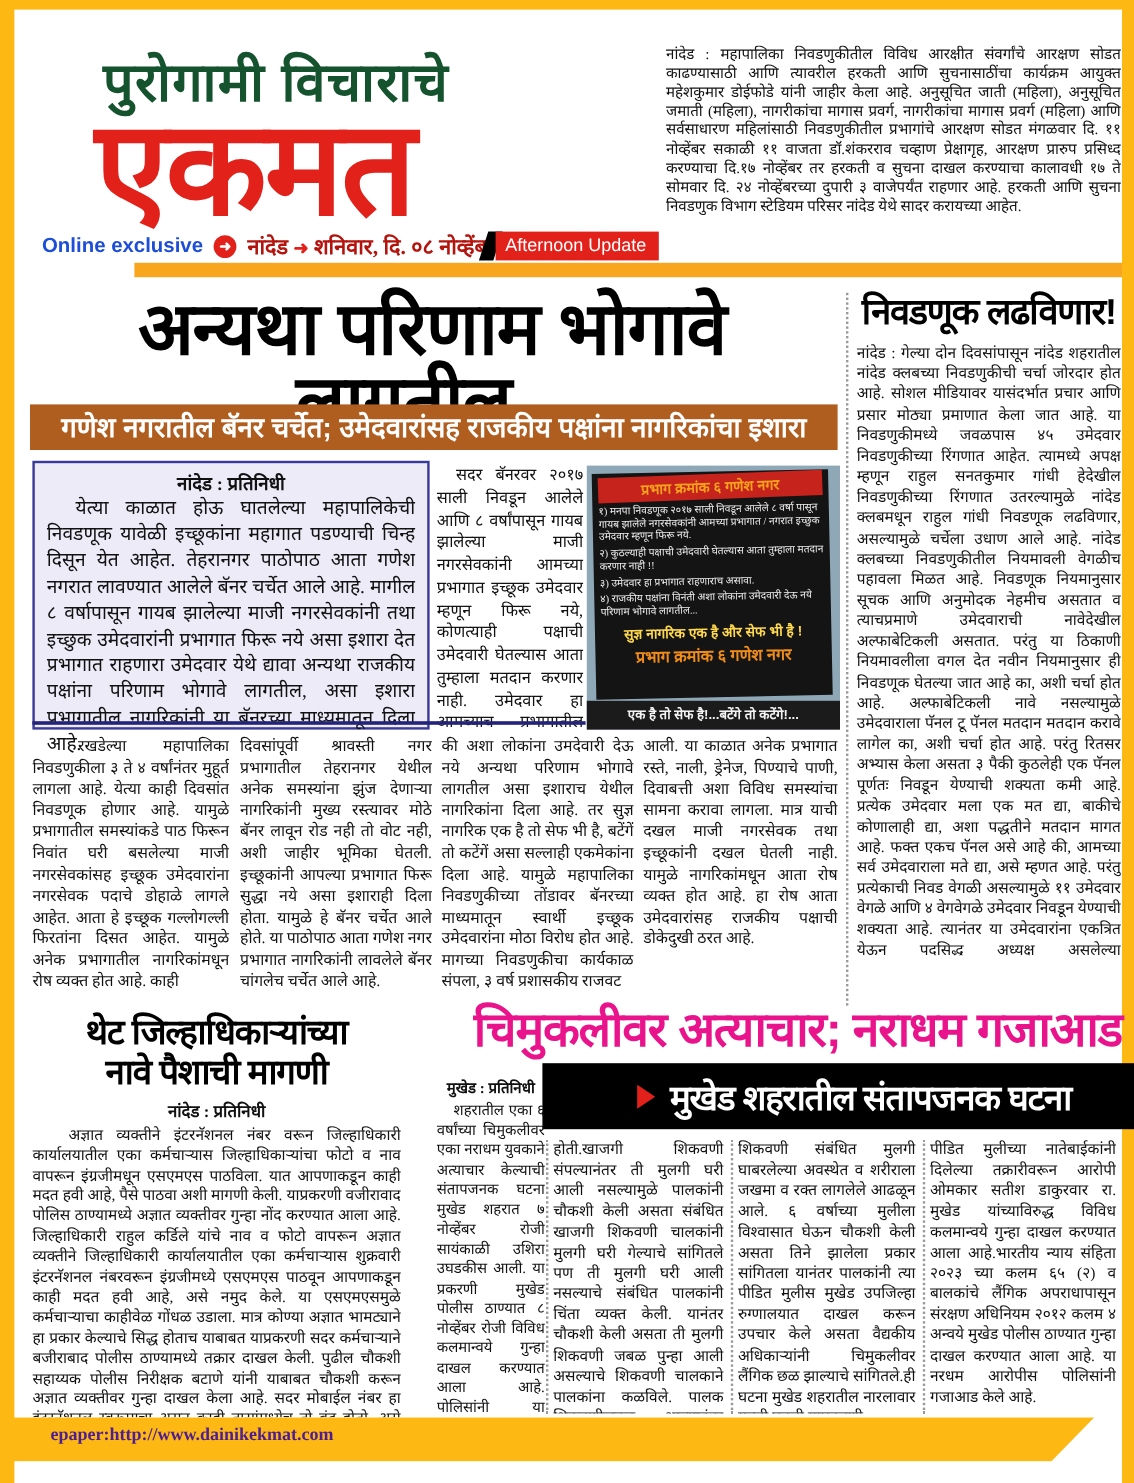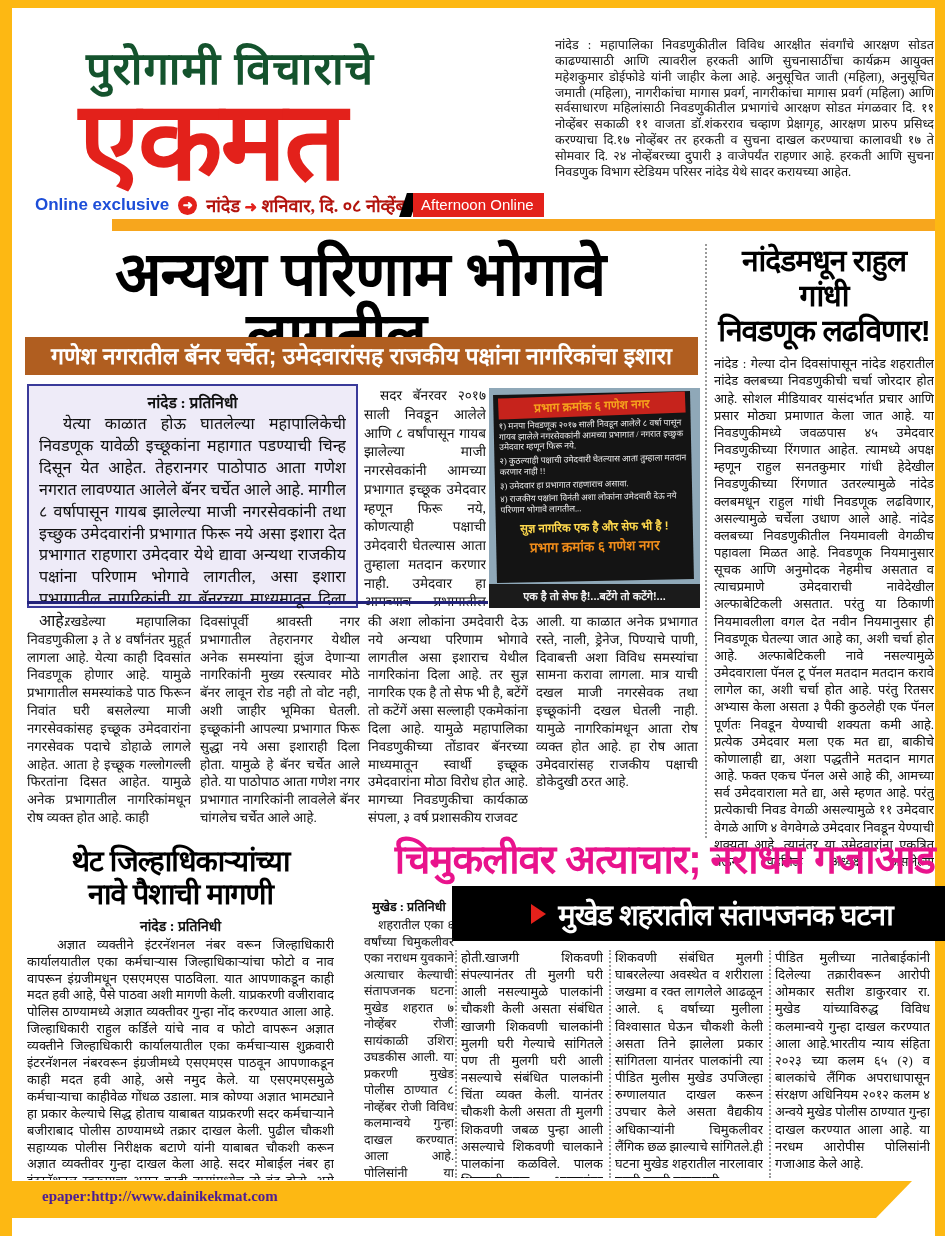--- a/index.html
+++ b/index.html
@@ -128,21 +128,21 @@
   <div class="abs online-row">
     <span class="online-ex">Online exclusive</span>
     <span class="circle-arrow">➜</span>
     <span class="dateline-top">
       <span>नांदेड</span>
       <span class="mini-arrow">➜</span>
       <span>शनिवार, दि. ०८ नोव्हेंबर २०२५</span>
     </span>
   </div>
   <div class="abs badge-accent"></div>
-  <div class="abs badge">Afternoon Online</div>
+  <div class="abs badge">Afternoon Update</div>
 
   <div class="abs tr-art">
     <div class="tr-body justify hide-ovf">नांदेड : महापालिका निवडणुकीतील विविध आरक्षीत संवर्गांचे आरक्षण सोडत काढण्यासाठी आणि त्यावरील हरकती आणि सुचनासाठींचा कार्यक्रम आयुक्त महेशकुमार डोईफोडे यांनी जाहीर केला आहे. अनुसूचित जाती (महिला), अनुसूचित जमाती (महिला), नागरीकांचा मागास प्रवर्ग, नागरीकांचा मागास प्रवर्ग (महिला) आणि सर्वसाधारण महिलांसाठी निवडणुकीतील प्रभागांचे आरक्षण सोडत मंगळवार दि. ११ नोव्हेंबर सकाळी ११ वाजता डॉ.शंकरराव चव्हाण प्रेक्षागृह, आरक्षण प्रारुप प्रसिध्द करण्याचा दि.१७ नोव्हेंबर तर हरकती व सुचना दाखल करण्याचा कालावधी १७ ते सोमवार दि. २४ नोव्हेंबरच्या दुपारी ३ वाजेपर्यंत राहणार आहे. हरकती आणि सुचना निवडणुक विभाग स्टेडियम परिसर नांदेड येथे सादर करायच्या आहेत.</div>
   </div>
 
   <div class="abs orange-rule"></div>
 
   <div class="abs lead-head">अन्यथा परिणाम भोगावे लागतील...</div>
   <div class="abs lead-sub">गणेश नगरातील बॅनर चर्चेत; उमेदवारांसह राजकीय पक्षांना नागरिकांचा इशारा</div>
 
@@ -170,21 +170,20 @@
 
   <div class="abs lcol lcol1 justify hide-ovf">रखडेल्या महापालिका निवडणुकीला ३ ते ४ वर्षांनंतर मुहूर्त लागला आहे. येत्या काही दिवसांत निवडणूक होणार आहे. यामुळे प्रभागातील समस्यांकडे पाठ फिरून निवांत घरी बसलेल्या माजी नगरसेवकांसह इच्छूक उमेदवारांना नगरसेवक पदाचे डोहाळे लागले आहेत. आता हे इच्छूक गल्लोगल्ली फिरतांना दिसत आहेत. यामुळे अनेक प्रभागातील नागरिकांमधून रोष व्यक्त होत आहे. काही</div>
   <div class="abs lcol lcol2 justify hide-ovf">दिवसांपूर्वी श्रावस्ती नगर प्रभागातील तेहरानगर येथील अनेक समस्यांना झुंज देणाऱ्या नागरिकांनी मुख्य रस्त्यावर मोठे बॅनर लावून रोड नही तो वोट नही, अशी जाहीर भूमिका घेतली. इच्छूकांनी आपल्या प्रभागात फिरू सुद्धा नये असा इशाराही दिला होता. यामुळे हे बॅनर चर्चेत आले होते. या पाठोपाठ आता गणेश नगर प्रभागात नागरिकांनी लावलेले बॅनर चांगलेच चर्चेत आले आहे.</div>
   <div class="abs lcol lcol3 justify hide-ovf">की अशा लोकांना उमदेवारी देऊ नये अन्यथा परिणाम भोगावे लागतील असा इशाराच येथील नागरिकांना दिला आहे. तर सुज्ञ नागरिक एक है तो सेफ भी है, बटेंगें तो कटेंगें असा सल्लाही एकमेकांना दिला आहे. यामुळे महापालिका निवडणुकीच्या तोंडावर बॅनरच्या माध्यमातून स्वार्थी इच्छूक उमेदवारांना मोठा विरोध होत आहे. मागच्या निवडणुकीचा कार्यकाळ संपला, ३ वर्ष प्रशासकीय राजवट</div>
   <div class="abs lcol lcol4 justify hide-ovf">आली. या काळात अनेक प्रभागात रस्ते, नाली, ड्रेनेज, पिण्याचे पाणी, दिवाबत्ती अशा विविध समस्यांचा सामना करावा लागला. मात्र याची दखल माजी नगरसेवक तथा इच्छूकांनी दखल घेतली नाही. यामुळे नागरिकांमधून आता रोष व्यक्त होत आहे. हा रोष आता उमेदवारांसह राजकीय पक्षाची डोकेदुखी ठरत आहे.</div>
 
   <div class="abs vdot vdot-main"></div>
 
   <div class="abs r-art">
     <div class="r-head">
-      <div>नांदेडमधून राहुल गांधी</div>
       <div>निवडणूक लढविणार!</div>
     </div>
     <div class="r-body justify hide-ovf">नांदेड : गेल्या दोन दिवसांपासून नांदेड शहरातील नांदेड क्लबच्या निवडणुकीची चर्चा जोरदार होत आहे. सोशल मीडियावर यासंदर्भात प्रचार आणि प्रसार मोठ्या प्रमाणात केला जात आहे. या निवडणुकीमध्ये जवळपास ४५ उमेदवार निवडणुकीच्या रिंगणात आहेत. त्यामध्ये अपक्ष म्हणून राहुल सनतकुमार गांधी हेदेखील निवडणुकीच्या रिंगणात उतरल्यामुळे नांदेड क्लबमधून राहुल गांधी निवडणूक लढविणार, असल्यामुळे चर्चेला उधाण आले आहे. नांदेड क्लबच्या निवडणुकीतील नियमावली वेगळीच पहावला मिळत आहे. निवडणूक नियमानुसार सूचक आणि अनुमोदक नेहमीच असतात व त्याचप्रमाणे उमेदवाराची नावेदेखील अल्फाबेटिकली असतात. परंतु या ठिकाणी नियमावलीला वगल देत नवीन नियमानुसार ही निवडणूक घेतल्या जात आहे का, अशी चर्चा होत आहे. अल्फाबेटिकली नावे नसल्यामुळे उमेदवाराला पॅनल टू पॅनल मतदान मतदान करावे लागेल का, अशी चर्चा होत आहे. परंतु रितसर अभ्यास केला असता ३ पैकी कुठलेही एक पॅनल पूर्णतः निवडून येण्याची शक्यता कमी आहे. प्रत्येक उमेदवार मला एक मत द्या, बाकीचे कोणालाही द्या, अशा पद्धतीने मतदान मागत आहे. फक्त एकच पॅनल असे आहे की, आमच्या सर्व उमेदवाराला मते द्या, असे म्हणत आहे. परंतु प्रत्येकाची निवड वेगळी असल्यामुळे ११ उमेदवार वेगळे आणि ४ वेगवेगळे उमेदवार निवडून येण्याची शक्यता आहे. त्यानंतर या उमेदवारांना एकत्रित येऊन पदसिद्ध अध्यक्ष असलेल्या जिल्हाधिकाऱ्यांसोबत कामकाज करावे लागणार आहे. आजपर्यंत बिनविरोध निवडणूक नांदेड क्लबमध्ये होत होती. ६३ वर्षानंतर ही निवडणूक लागल्यामुळे चांगलीच चुरस निर्माण झाली आहे. आणि त्यातल्या त्यात वजिराबाद परिसरात वास्तव्यास असलेले राहुल गांधी निवडणुकीच्या रिंगणात उतरल्यामुळे चर्चेला उधाण आले आहे.</div>
   </div>
 
   <div class="abs bl-art">
     <div class="bl-head">
       <div>थेट जिल्हाधिकाऱ्यांच्या</div>
       <div>नावे पैशाची मागणी</div>
     </div>

